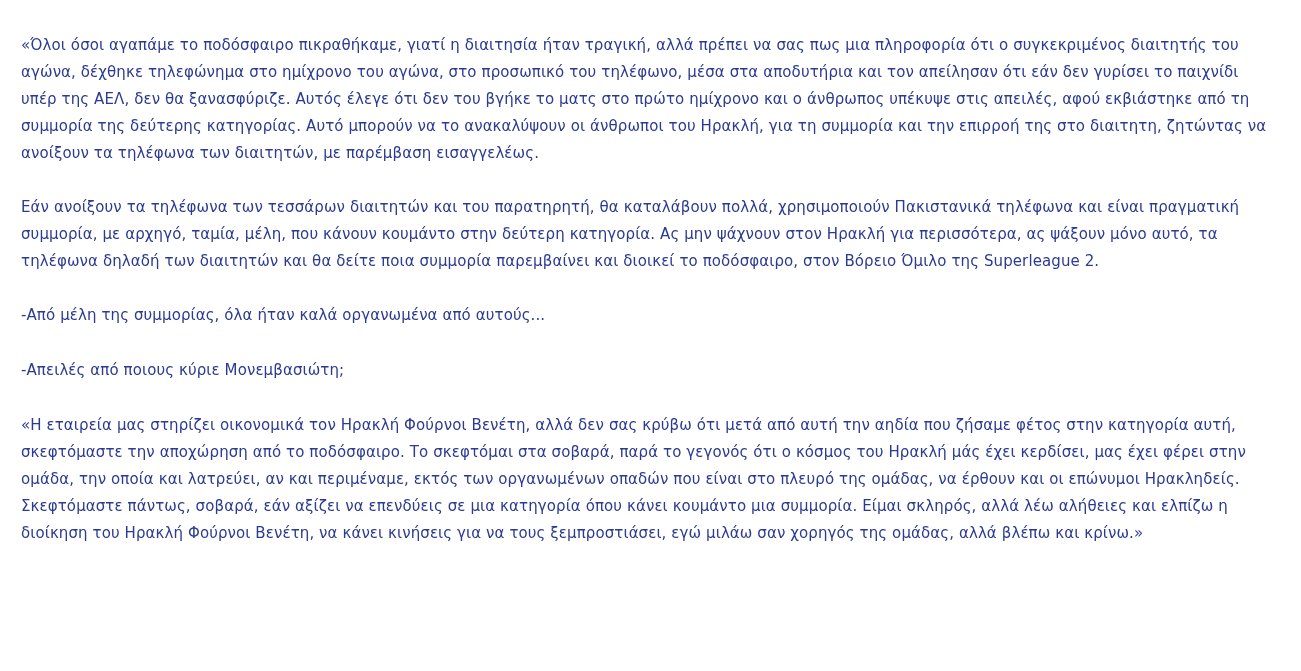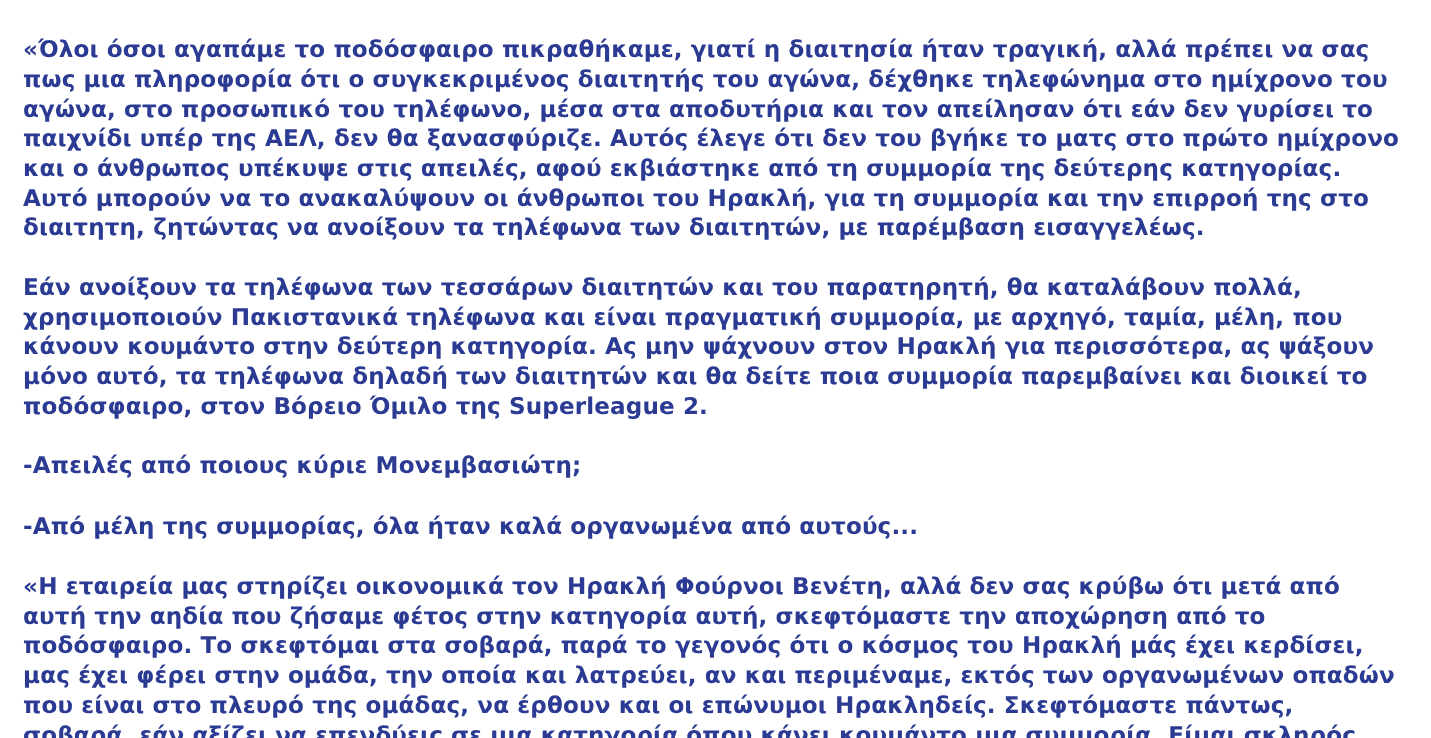--- a/index.html
+++ b/index.html
@@ -14,31 +14,31 @@
     font-family: "DejaVu Sans", "Liberation Sans", sans-serif;
   }
   .article-body {
     box-sizing: border-box;
     width: 1301px;
     padding: 32px 28px 0 21px;
     color: #2b3a92;
   }
   .article-body p {
     margin: 0 0 27px 0;
-    font-size: 21px;
+    font-size: 15px;
     line-height: 27px;
-    font-weight: 700;
+    font-weight: 400;
     letter-spacing: 0.1px;
   }
   .article-body p.question {
     margin-bottom: 28px;
   }
 </style>
 </head>
 <body>
 
 <div class="article-body">
   <p>«Όλοι όσοι αγαπάμε το ποδόσφαιρο πικραθήκαμε, γιατί η διαιτησία ήταν τραγική, αλλά πρέπει να σας πως μια πληροφορία ότι ο συγκεκριμένος διαιτητής του αγώνα, δέχθηκε τηλεφώνημα στο ημίχρονο του αγώνα, στο προσωπικό του τηλέφωνο, μέσα στα αποδυτήρια και τον απείλησαν ότι εάν δεν γυρίσει το παιχνίδι υπέρ της ΑΕΛ, δεν θα ξανασφύριζε. Αυτός έλεγε ότι δεν του βγήκε το ματς στο πρώτο ημίχρονο και ο άνθρωπος υπέκυψε στις απειλές, αφού εκβιάστηκε από τη συμμορία της δεύτερης κατηγορίας. Αυτό μπορούν να το ανακαλύψουν οι άνθρωποι του Ηρακλή, για τη συμμορία και την επιρροή της στο διαιτητη, ζητώντας να ανοίξουν τα τηλέφωνα των διαιτητών, με παρέμβαση εισαγγελέως.</p>
   <p>Εάν ανοίξουν τα τηλέφωνα των τεσσάρων διαιτητών και του παρατηρητή, θα καταλάβουν πολλά, χρησιμοποιούν Πακιστανικά τηλέφωνα και είναι πραγματική συμμορία, με αρχηγό, ταμία, μέλη, που κάνουν κουμάντο στην δεύτερη κατηγορία. Ας μην ψάχνουν στον Ηρακλή για περισσότερα, ας ψάξουν μόνο αυτό, τα τηλέφωνα δηλαδή των διαιτητών και θα δείτε ποια συμμορία παρεμβαίνει και διοικεί το ποδόσφαιρο, στον Βόρειο Όμιλο της Superleague 2.</p>
+  <p class="question">-Από μέλη της συμμορίας, όλα ήταν καλά οργανωμένα από αυτούς...</p>
   <p class="question">-Απειλές από ποιους κύριε Μονεμβασιώτη;</p>
-  <p class="question">-Από μέλη της συμμορίας, όλα ήταν καλά οργανωμένα από αυτούς...</p>
   <p>«Η εταιρεία μας στηρίζει οικονομικά τον Ηρακλή Φούρνοι Βενέτη, αλλά δεν σας κρύβω ότι μετά από αυτή την αηδία που ζήσαμε φέτος στην κατηγορία αυτή, σκεφτόμαστε την αποχώρηση από το ποδόσφαιρο. Το σκεφτόμαι στα σοβαρά, παρά το γεγονός ότι ο κόσμος του Ηρακλή μάς έχει κερδίσει, μας έχει φέρει στην ομάδα, την οποία και λατρεύει, αν και περιμέναμε, εκτός των οργανωμένων οπαδών που είναι στο πλευρό της ομάδας, να έρθουν και οι επώνυμοι Ηρακληδείς. Σκεφτόμαστε πάντως, σοβαρά, εάν αξίζει να επενδύεις σε μια κατηγορία όπου κάνει κουμάντο μια συμμορία. Είμαι σκληρός, αλλά λέω αλήθειες και ελπίζω η διοίκηση του Ηρακλή Φούρνοι Βενέτη, να κάνει κινήσεις για να τους ξεμπροστιάσει, εγώ μιλάω σαν χορηγός της ομάδας, αλλά βλέπω και κρίνω.»</p>
 </div>
 
 </body></html>

